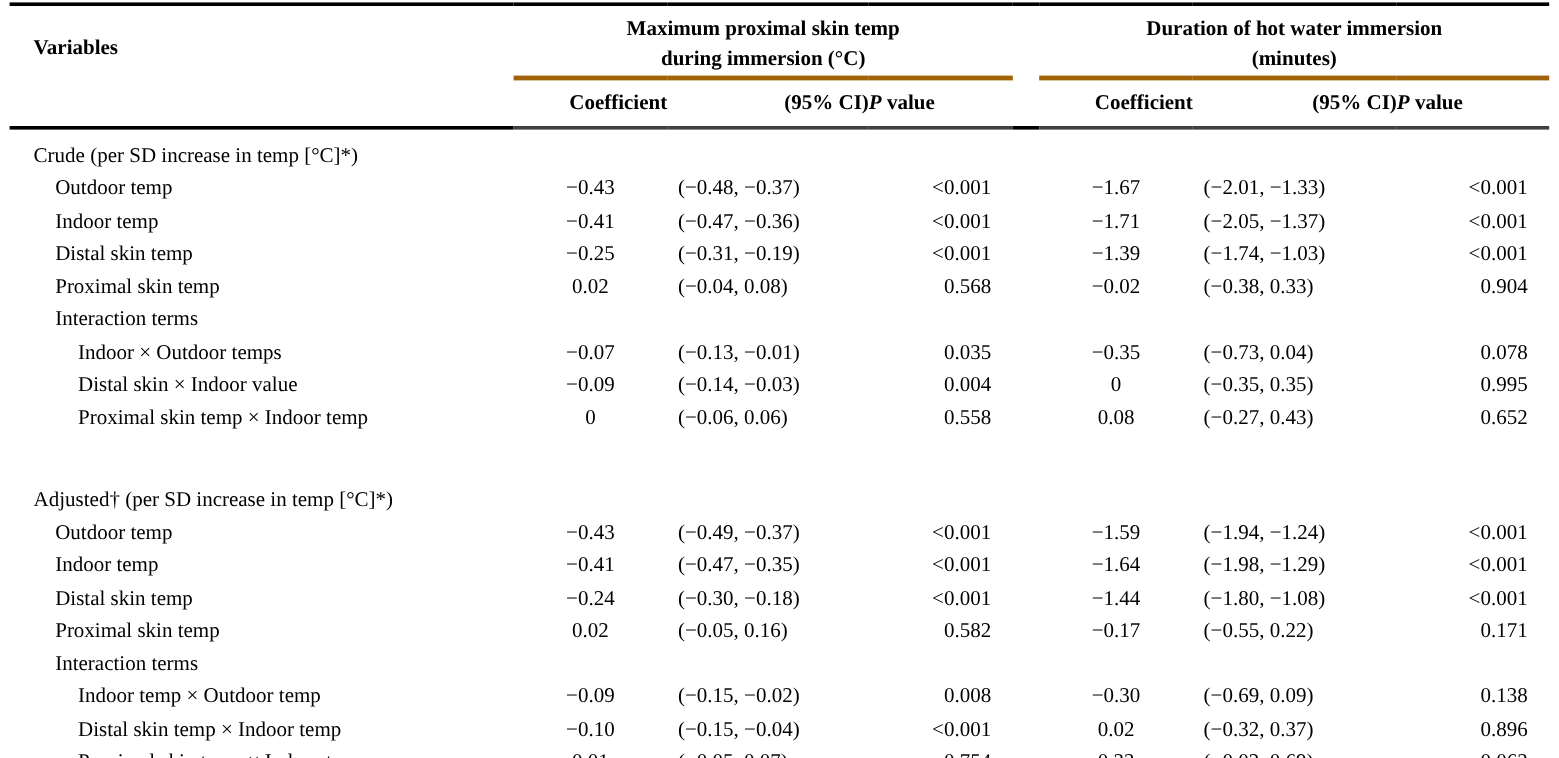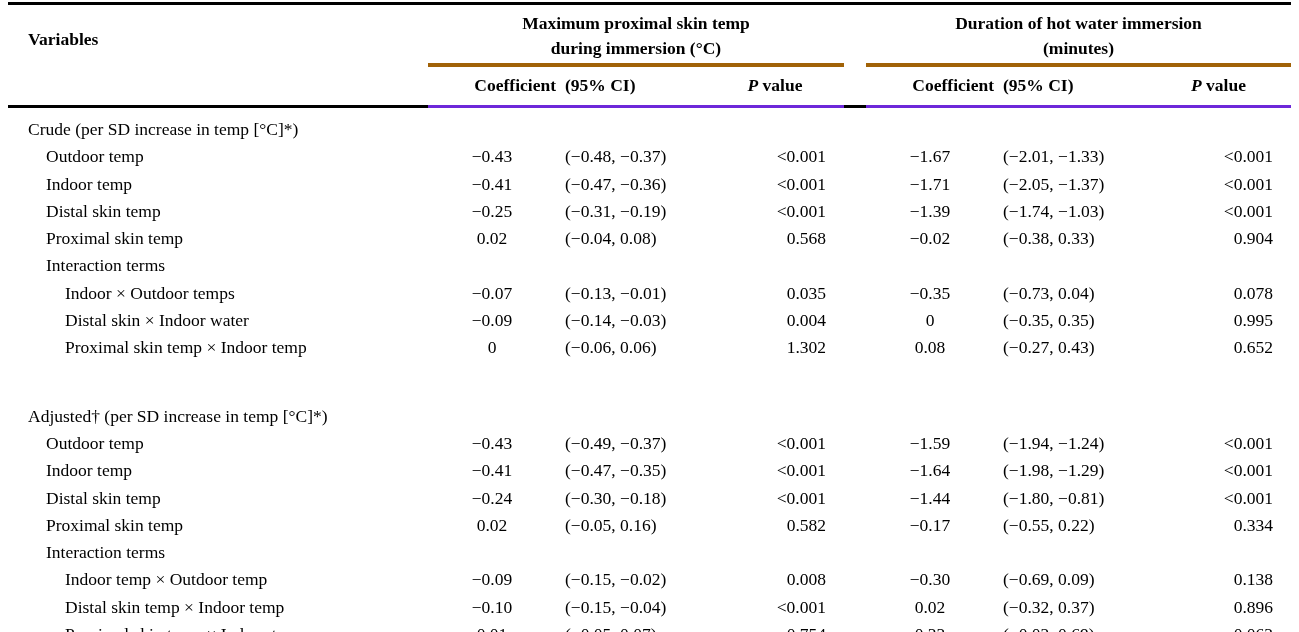--- a/index.html
+++ b/index.html
@@ -23,25 +23,25 @@
   thead th { font-weight:bold; font-size:17.5px; padding:0; vertical-align:top; }
   th.var-head {
     text-align:left; padding-left:20px; padding-top:24px;
     border-bottom:3px solid #000;
   }
   th.group-head {
     text-align:center; line-height:25px; padding-top:6px; padding-bottom:2px;
     border-bottom:4px solid #a16207;
   }
   th.group-head .line { display:block; }
-  tr.subheads th { border-bottom:3px solid #6d28d9; height:32px; vertical-align:middle; padding-top:2px; padding-bottom:4px; }
+  tr.subheads th { border-bottom:3px solid #404040; height:32px; vertical-align:middle; padding-top:2px; padding-bottom:4px; }
   th.gap-head { border-bottom:3px solid #000; }
   th.sub-coef { text-align:right; }
-  th.sub-ci   { text-align:left; padding-left:9px; }
-  th.sub-p    { text-align:center; padding-right:18px; }
+  th.sub-ci   { text-align:right; padding-left:9px; }
+  th.sub-p    { text-align:left; padding-right:18px; }
   th.sub-p i  { font-style:italic; }
 
   
   tbody td {
     font-size:17.5px; line-height:27.3px; padding:0;
     white-space:nowrap; overflow:visible;
   }
   tbody tr:first-child td { padding-top:8px; }
   td.lbl  { text-align:left; }
   td.ind0 { padding-left:20px; }
@@ -156,34 +156,34 @@
           <td class="lbl ind2">Indoor × Outdoor temps</td>
           <td class="num">−0.07</td>
           <td class="ci">(−0.13, −0.01)</td>
           <td class="pv">0.035</td>
           <td class="gap"></td>
           <td class="num">−0.35</td>
           <td class="ci">(−0.73, 0.04)</td>
           <td class="pv">0.078</td>
         </tr>
         <tr>
-          <td class="lbl ind2">Distal skin × Indoor water</td>
+          <td class="lbl ind2">Distal skin × Indoor value</td>
           <td class="num">−0.09</td>
           <td class="ci">(−0.14, −0.03)</td>
           <td class="pv">0.004</td>
           <td class="gap"></td>
           <td class="num">0</td>
           <td class="ci">(−0.35, 0.35)</td>
           <td class="pv">0.995</td>
         </tr>
         <tr>
           <td class="lbl ind2">Proximal skin temp × Indoor temp</td>
           <td class="num">0</td>
           <td class="ci">(−0.06, 0.06)</td>
-          <td class="pv">1.302</td>
+          <td class="pv">0.558</td>
           <td class="gap"></td>
           <td class="num">0.08</td>
           <td class="ci">(−0.27, 0.43)</td>
           <td class="pv">0.652</td>
         </tr>
         <tr class="spacer">
           <td colspan="8"></td>
         </tr>
         <tr>
           <td class="lbl ind0">Adjusted† (per SD increase in temp [°C]*)</td>
@@ -215,32 +215,32 @@
           <td class="ci">(−1.98, −1.29)</td>
           <td class="pv">&lt;0.001</td>
         </tr>
         <tr>
           <td class="lbl ind1">Distal skin temp</td>
           <td class="num">−0.24</td>
           <td class="ci">(−0.30, −0.18)</td>
           <td class="pv">&lt;0.001</td>
           <td class="gap"></td>
           <td class="num">−1.44</td>
-          <td class="ci">(−1.80, −0.81)</td>
+          <td class="ci">(−1.80, −1.08)</td>
           <td class="pv">&lt;0.001</td>
         </tr>
         <tr>
           <td class="lbl ind1">Proximal skin temp</td>
           <td class="num">0.02</td>
           <td class="ci">(−0.05, 0.16)</td>
           <td class="pv">0.582</td>
           <td class="gap"></td>
           <td class="num">−0.17</td>
           <td class="ci">(−0.55, 0.22)</td>
-          <td class="pv">0.334</td>
+          <td class="pv">0.171</td>
         </tr>
         <tr>
           <td class="lbl ind1">Interaction terms</td>
           <td class="num"></td>
           <td class="ci"></td>
           <td class="pv"></td>
           <td class="gap"></td>
           <td class="num"></td>
           <td class="ci"></td>
           <td class="pv"></td>

